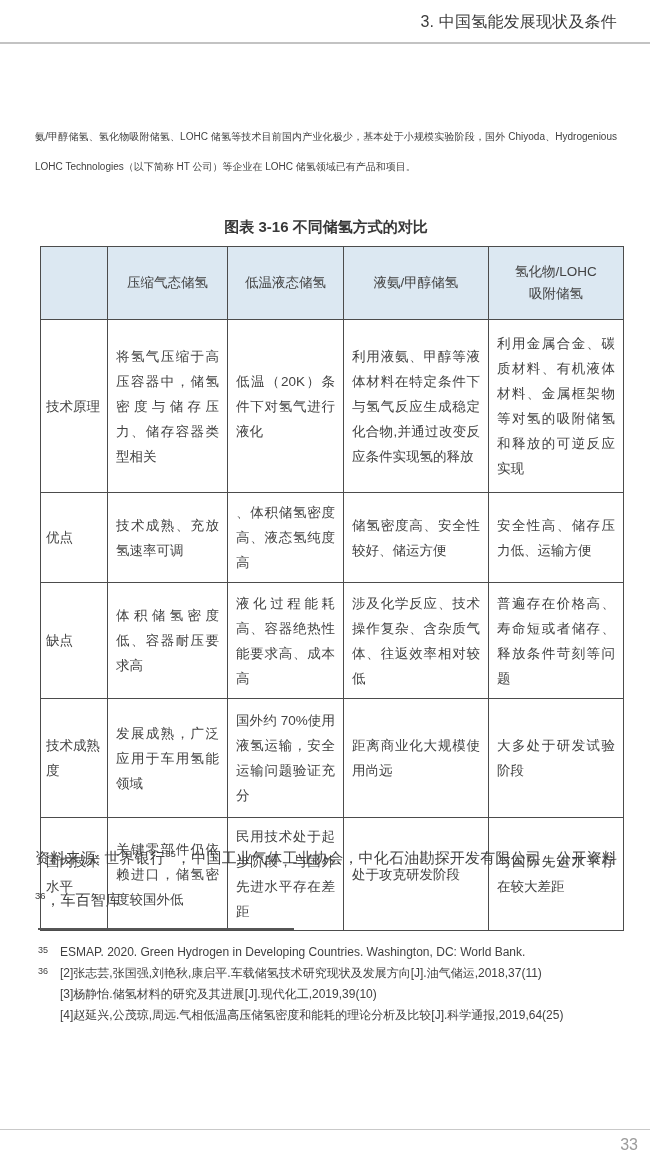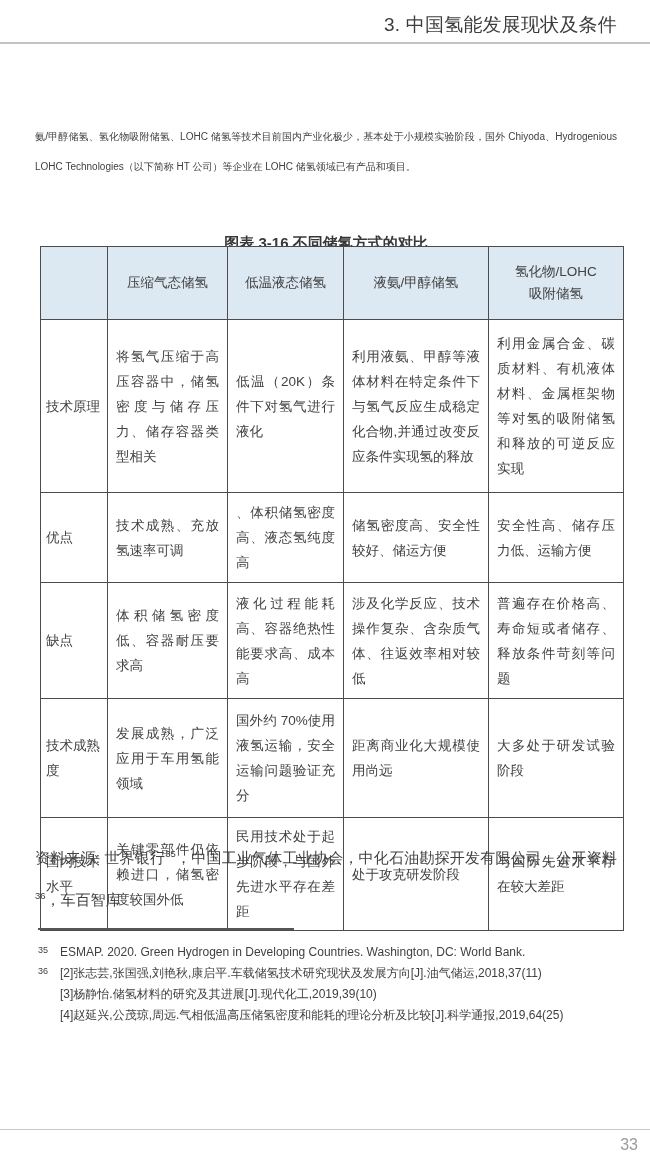--- a/index.html
+++ b/index.html
@@ -3,28 +3,28 @@
 <meta charset="utf-8">
 <style>
   html,body{margin:0;padding:0;}
   body{
     width:650px;height:1169px;position:relative;background:#ffffff;
     font-family:"Liberation Sans","DejaVu Sans",sans-serif;
     color:#3e3e3e;overflow:hidden;
   }
   .abs{position:absolute;}
   
-  .running-head{top:12px;right:33px;font-size:19px;color:#3c3c3c;letter-spacing:.2px;}
+  .running-head{top:12px;right:33px;font-size:16px;color:#3c3c3c;letter-spacing:.2px;}
   .head-rule{top:42px;left:0;width:650px;height:2px;background:#c3c3c3;}
   
   .intro{top:112px;left:35px;width:582px;font-size:10px;line-height:30px;
     text-align:justify;text-justify:inter-character;color:#3f3f3f;}
   
   .tbl-title{top:218px;left:35px;width:582px;text-align:center;
-    font-size:15px;font-weight:600;color:#383838;margin-top:16px;}
+    font-size:15px;font-weight:600;color:#383838;}
   table.cmp{top:246px;left:40px;border-collapse:collapse;table-layout:fixed;width:583px;}
   table.cmp td{border:1px solid #4c4c4c;font-size:13.5px;line-height:25px;
     padding:4px 8px;vertical-align:middle;color:#424242;
     text-align:justify;text-justify:inter-character;word-break:break-all;}
   table.cmp tr.hdr td{background:#dce8f2;text-align:center;height:64px;
     line-height:22px;white-space:pre-line;word-break:normal;}
   table.cmp td.rowlab{padding:12px 5px;text-align:left;word-break:break-all;}
   tr.r1 td{height:148px;} tr.r2 td{height:65px;} tr.r3 td{height:91px;}
   tr.r4 td{height:94px;} tr.r5 td{height:88px;}
   

